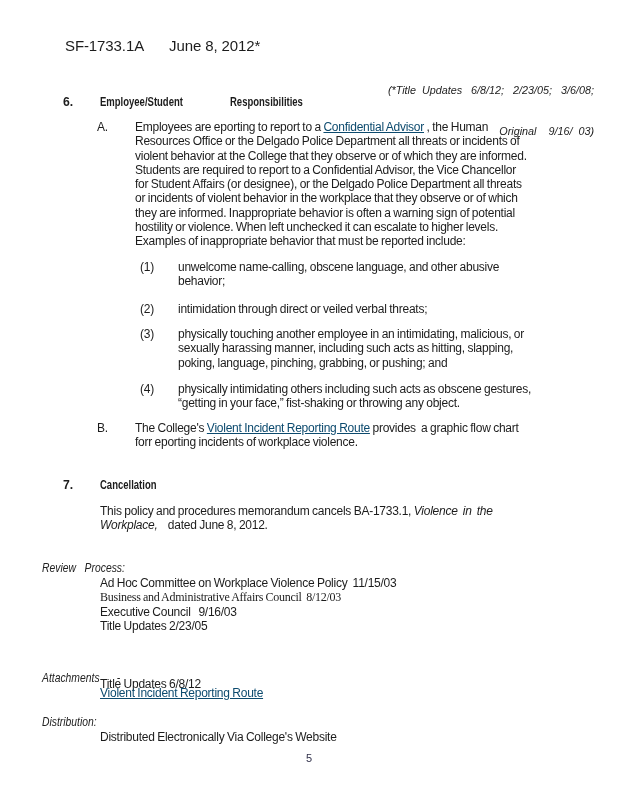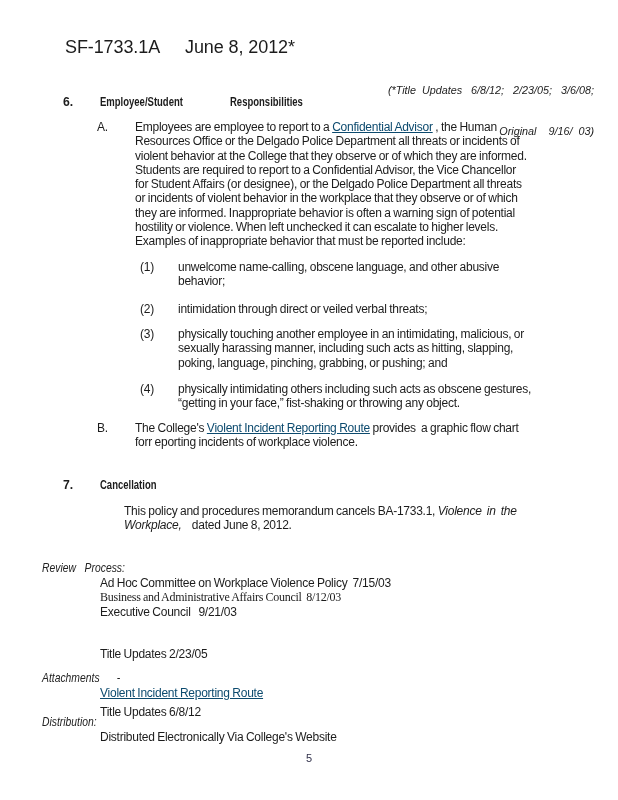--- a/index.html
+++ b/index.html
@@ -35,21 +35,21 @@
     transform-origin: 0 50%;
     white-space: pre;
     color: #222;
   }
   .ital { font-style: italic; }
   .doclink {
     color: #0c4a6e;
     text-decoration: underline;
     cursor: pointer;
   }
-  .hdrline { font-size: 18px; letter-spacing: -0.1px; }
+  .hdrline { font-size: 15px; letter-spacing: -0.1px; }
   .hdr-date { margin-left: 25px; }
   .tublock {
     top: 56px; right: 24px; width: 320px;
     text-align: right;
     font-style: italic;
     font-size: 11.6px;
     line-height: 13.5px;
     white-space: pre-wrap;
     transform: scaleX(0.93);
     transform-origin: 100% 0;
@@ -65,21 +65,21 @@
 <div class="abs tublock">
   <div>(*Title  Updates   6/8/12;   2/23/05;   3/6/08;</div>
   <div>Original    9/16/  03)</div>
 </div>
 
 <span class="abs htxt" style="left:63px; top:95px; font-weight:700;">6.</span>
 <span class="abs htxt bold-cond" style="left:100px; top:95px;">Employee/Student</span>
 <span class="abs htxt bold-cond" style="left:230px; top:95px;">Responsibilities</span>
 
 <span class="abs txt" style="left:97px; top:120px;">A.</span>
-<div class="abs txt" style="left:135px; top:120px; width:474px;"><span>Employees are employee to report to a </span><a class="doclink">Confidential Advisor</a><span> , the Human
+<div class="abs txt" style="left:135px; top:120px; width:474px;"><span>Employees are eporting to report to a </span><a class="doclink">Confidential Advisor</a><span> , the Human
 Resources Office or the Delgado Police Department all threats or incidents of
 violent behavior at the College that they observe or of which they are informed.
 Students are required to report to a Confidential Advisor, the Vice Chancellor
 for Student Affairs (or designee), or the Delgado Police Department all threats
 or incidents of violent behavior in the workplace that they observe or of which
 they are informed. Inappropriate behavior is often a warning sign of potential
 hostility or violence. When left unchecked it can escalate to higher levels.
 Examples of inappropriate behavior that must be reported include:</span></div>
 
 <span class="abs txt" style="left:140px; top:260px;">(1)</span>
@@ -98,29 +98,29 @@
 <div class="abs txt" style="left:178px; top:382px; width:414px;">physically intimidating others including such acts as obscene gestures,
 “getting in your face,” fist-shaking or throwing any object.</div>
 
 <span class="abs txt" style="left:97px; top:421px;">B.</span>
 <div class="abs txt" style="left:135px; top:421px; width:474px;"><span>The College's </span><a class="doclink">Violent Incident Reporting Route</a><span> provides  a graphic flow chart
 forr eporting incidents of workplace violence.</span></div>
 
 <span class="abs htxt" style="left:63px; top:478px; font-weight:700;">7.</span>
 <span class="abs htxt bold-cond" style="left:100px; top:478px;">Cancellation</span>
 
-<div class="abs txt" style="left:100px; top:504px; width:476px;margin-left:24px;"><span>This policy and procedures memorandum cancels BA-1733.1, </span><span class="ital">Violence  in  the
+<div class="abs txt" style="left:100px; top:504px; width:476px;"><span>This policy and procedures memorandum cancels BA-1733.1, </span><span class="ital">Violence  in  the
 Workplace,</span><span>    dated June 8, 2012.</span></div>
 
 <span class="abs htxt ital-cond" style="left:42px; top:561px;">Review   Process:</span>
 <div class="abs" style="left:100px; top:576px; width:480px;">
-  <div class="txt" style="line-height:14.35px;">Ad Hoc Committee on Workplace Violence Policy  7/15/03</div>
+  <div class="txt" style="line-height:14.35px;">Ad Hoc Committee on Workplace Violence Policy  11/15/03</div>
   <div class="txt" style="line-height:14.35px;font-family:Liberation Serif, serif;">Business and Administrative Affairs Council  8/12/03</div>
-  <div class="txt" style="line-height:14.35px;">Executive Council   9/21/03</div>
-  <div class="txt" style="line-height:14.35px;margin-top:28px;">Title Updates 2/23/05</div>
+  <div class="txt" style="line-height:14.35px;">Executive Council   9/16/03</div>
+  <div class="txt" style="line-height:14.35px;">Title Updates 2/23/05</div>
   <div class="txt" style="line-height:14.35px;margin-top:44px;">Title Updates 6/8/12</div>
 </div>
 
 <span class="abs htxt ital-cond" style="left:42px; top:671px;">Attachments      -</span>
 <a class="abs txt doclink" style="left:100px; top:686px;">Violent Incident Reporting Route</a>
 
 <span class="abs htxt ital-cond" style="left:42px; top:715px;">Distribution:</span>
 <div class="abs txt" style="left:100px; top:730px; width:420px;">Distributed Electronically Via College's Website</div>
 
 <div class="abs pagenum" style="left:0; right:0; top:752px; text-align:center;">5</div>

